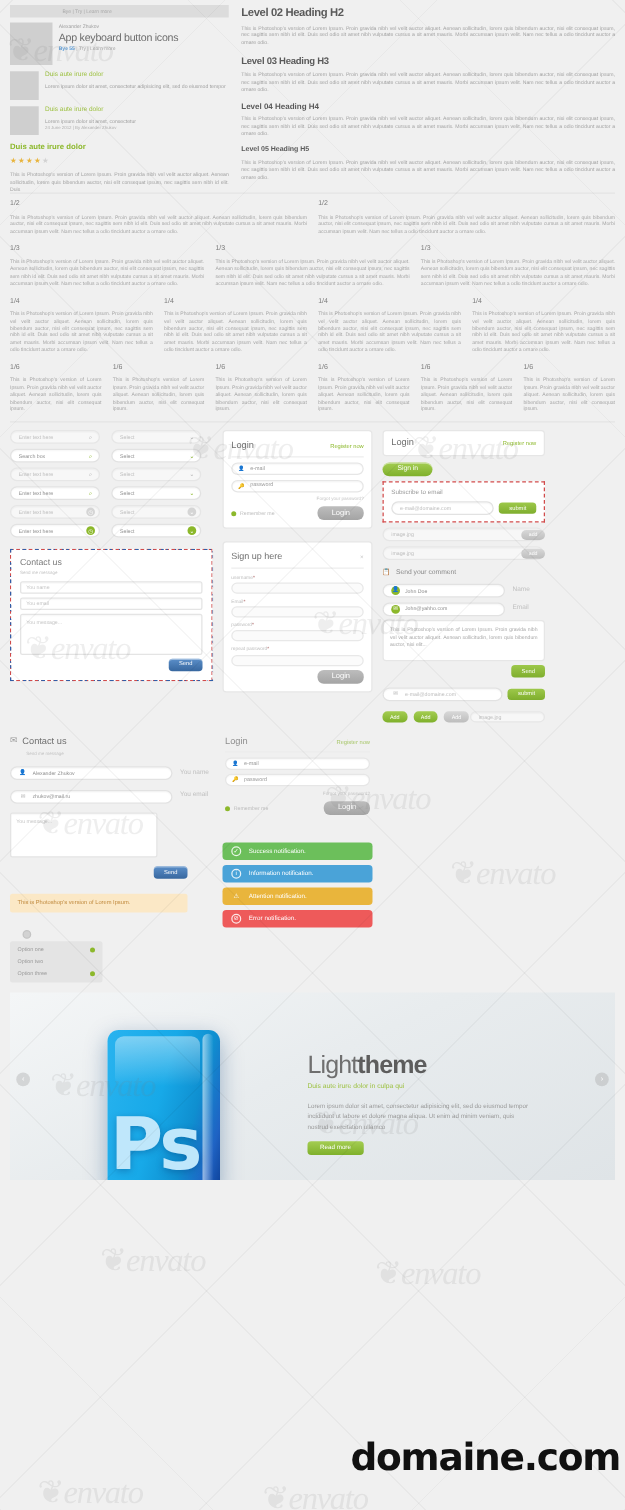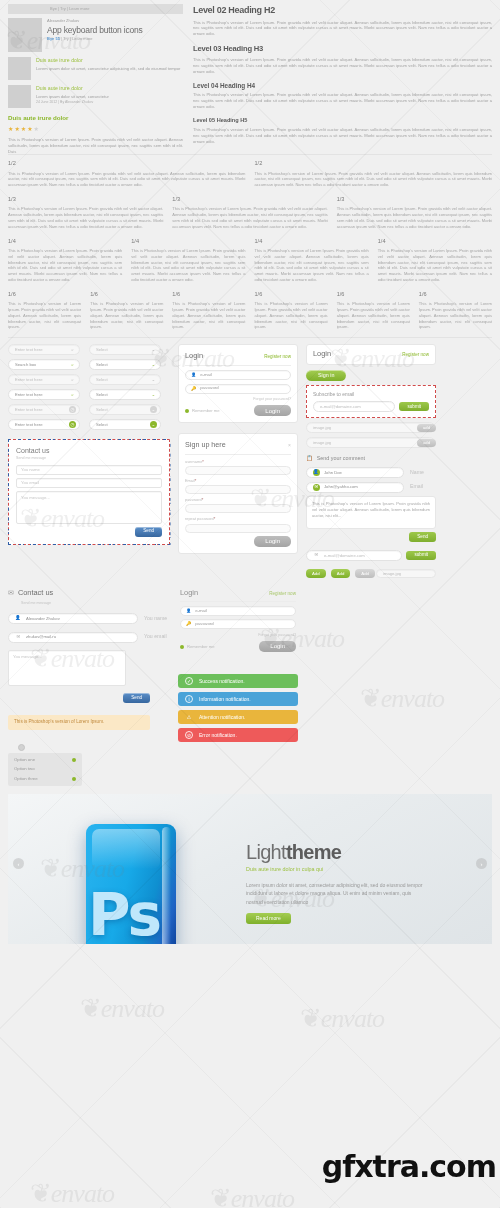--- a/index.html
+++ b/index.html
@@ -696,13 +696,13 @@
 <div class="wm" style="left:250px;top:480px"><span class="leaf">❦</span><span>envato</span></div>
 <div class="wm" style="left:30px;top:640px"><span class="leaf">❦</span><span>envato</span></div>
 <div class="wm" style="left:260px;top:620px"><span class="leaf">❦</span><span>envato</span></div>
 <div class="wm" style="left:360px;top:680px"><span class="leaf">❦</span><span>envato</span></div>
 <div class="wm" style="left:40px;top:850px"><span class="leaf">❦</span><span>envato</span></div>
 <div class="wm" style="left:250px;top:880px"><span class="leaf">❦</span><span>envato</span></div>
 <div class="wm" style="left:80px;top:990px"><span class="leaf">❦</span><span>envato</span></div>
 <div class="wm" style="left:300px;top:1000px"><span class="leaf">❦</span><span>envato</span></div>
 <div class="wm" style="left:30px;top:1175px"><span class="leaf">❦</span><span>envato</span></div>
 <div class="wm" style="left:210px;top:1180px"><span class="leaf">❦</span><span>envato</span></div>
-<div class="gfx">gfxtra.com</div>
+<div class="gfx">domaine.com</div>
 
 </body></html>

